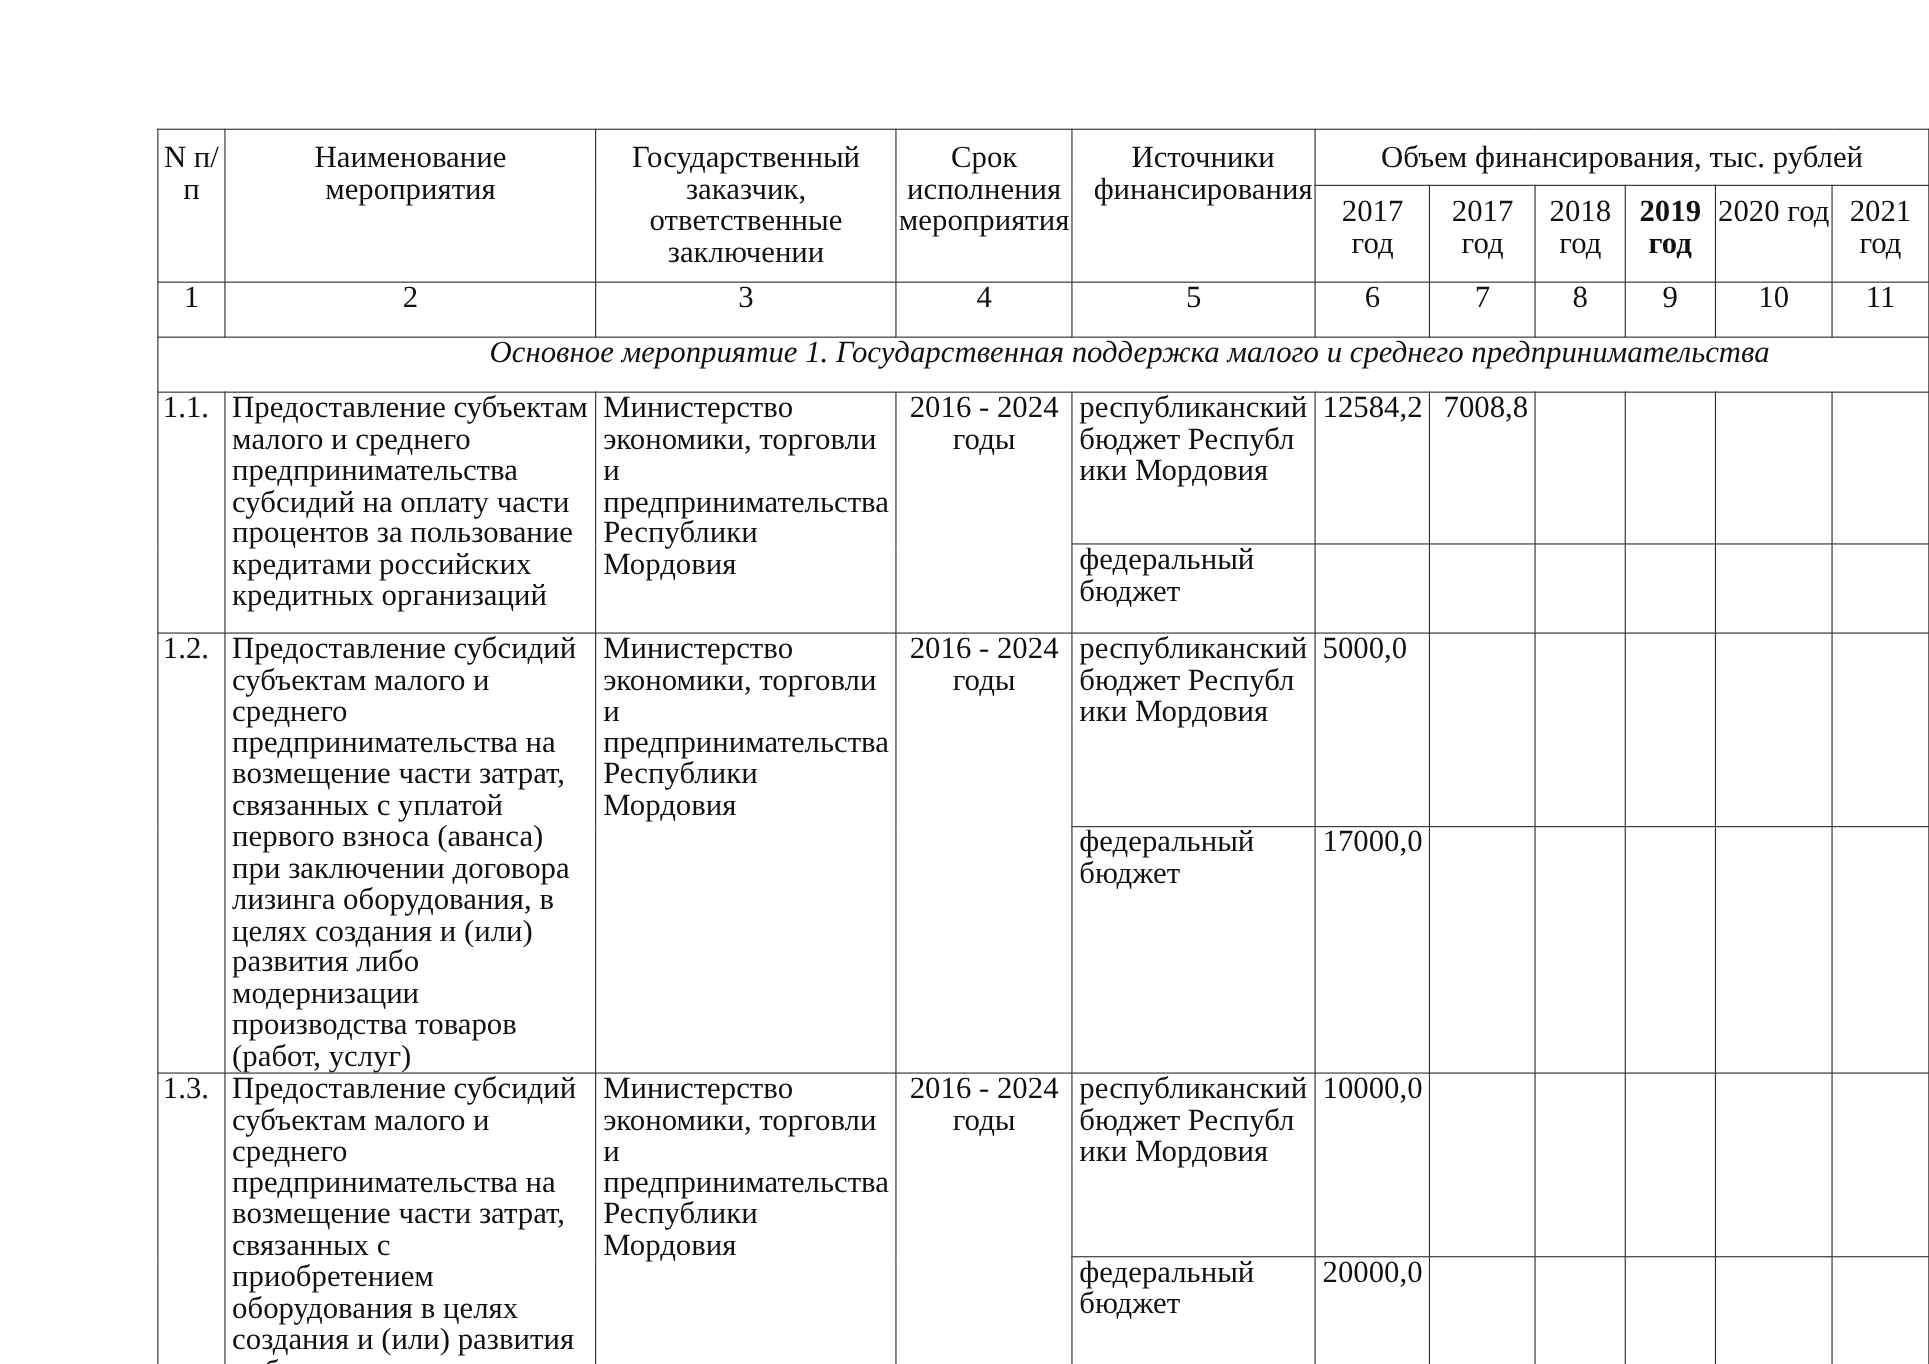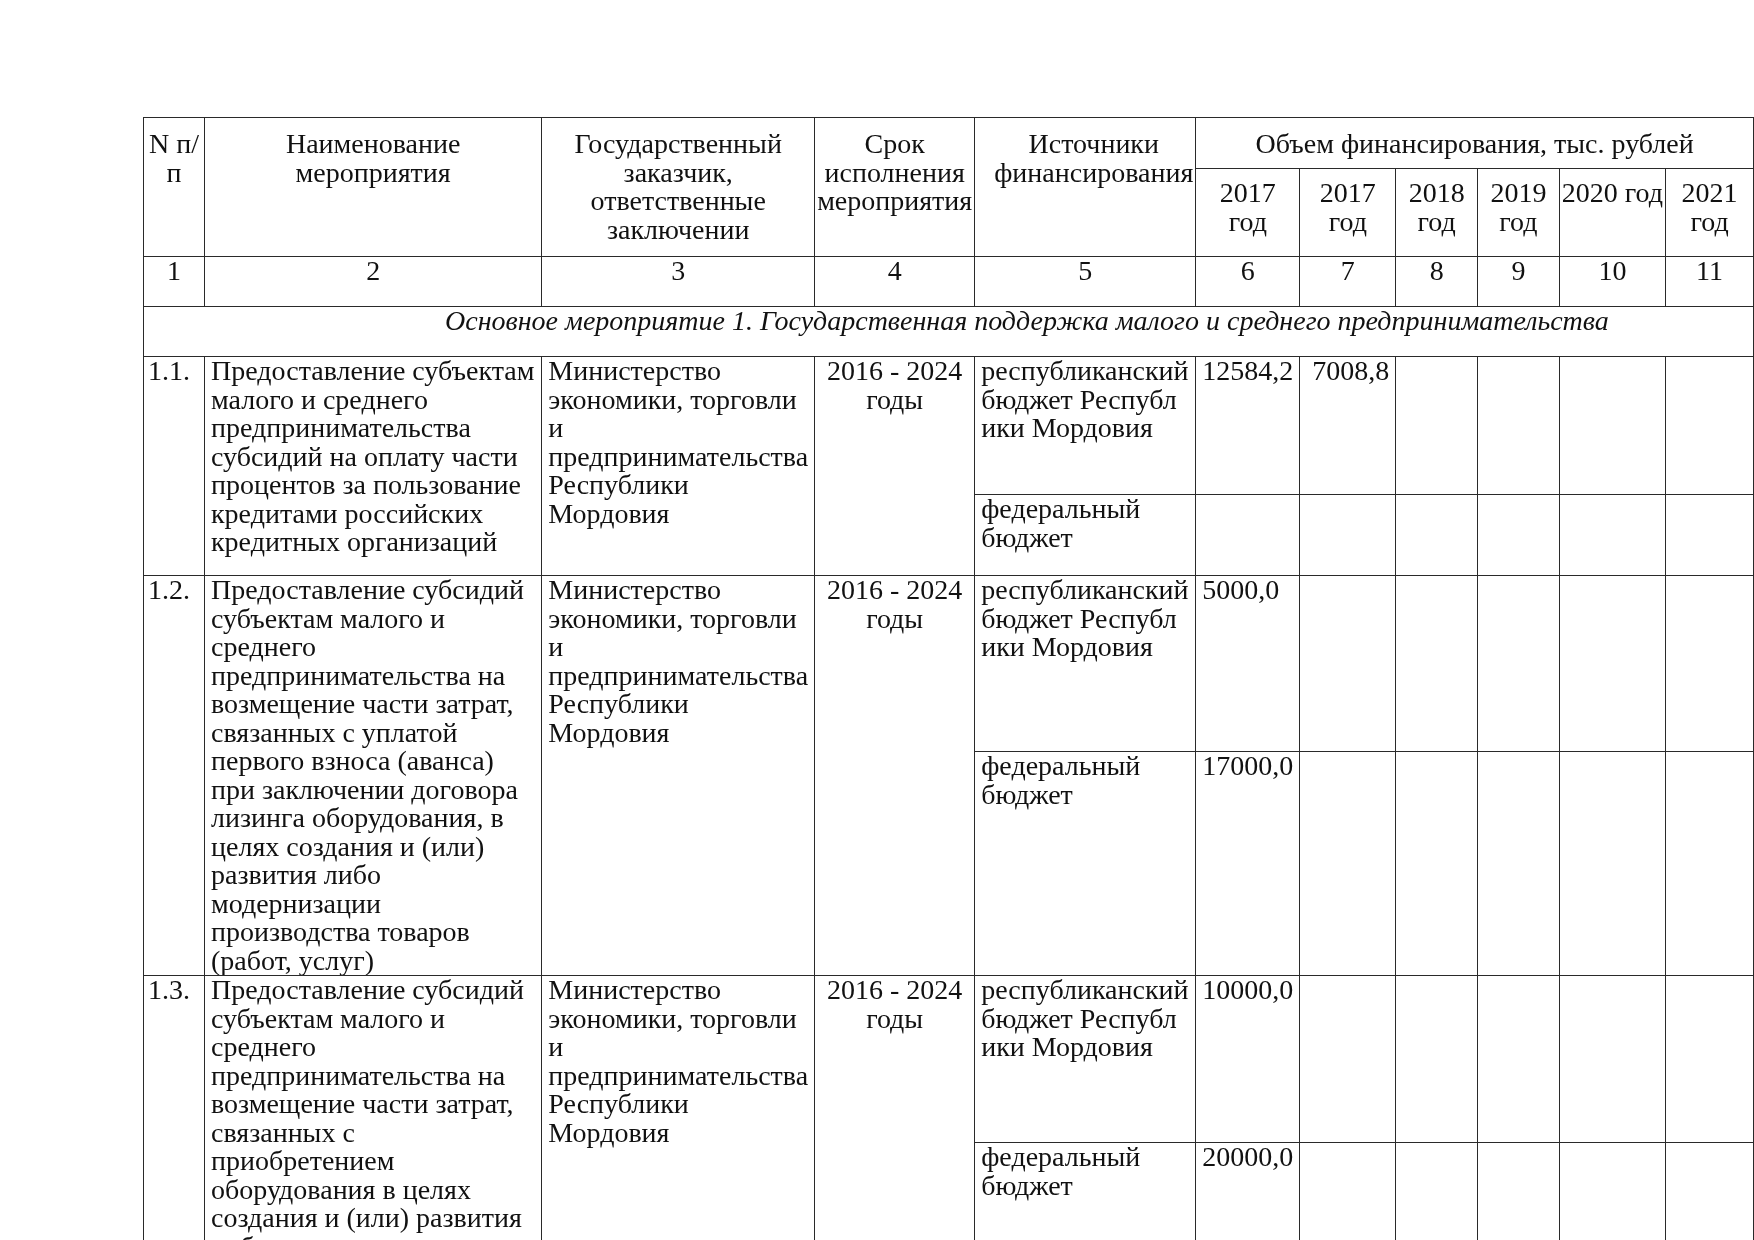--- a/index.html
+++ b/index.html
@@ -51,21 +51,21 @@
       <th rowspan="2">Государственный заказчик, ответственные заключении</th>
       <th rowspan="2" style="padding-left:2px;padding-right:2px;">Срок исполнения мероприятия</th>
       <th rowspan="2" style="padding-left:19px;padding-right:2px;">Источники финансирования</th>
       <th colspan="6" style="vertical-align:top;">Объем финансирования, тыс. рублей</th>
     </tr>
 
     <tr style="height:88px">
       <th style="padding-top:10px !important;">2017 год</th>
       <th style="padding-top:10px !important;">2017 год</th>
       <th style="padding-top:10px !important;">2018 год</th>
-      <th style="padding-top:10px !important;">2019 год</th>
+      <th style="padding-top:10px !important;font-weight:bold;">2019 год</th>
       <th style="padding-top:10px !important;white-space:nowrap;padding-left:2px;padding-right:2px;">2020 год</th>
       <th style="padding-top:10px !important;">2021 год</th>
     </tr>
 
     <tr class="num-row" style="height:50px">
       <td>1</td>
       <td>2</td>
       <td>3</td>
       <td>4</td>
       <td>5</td>

